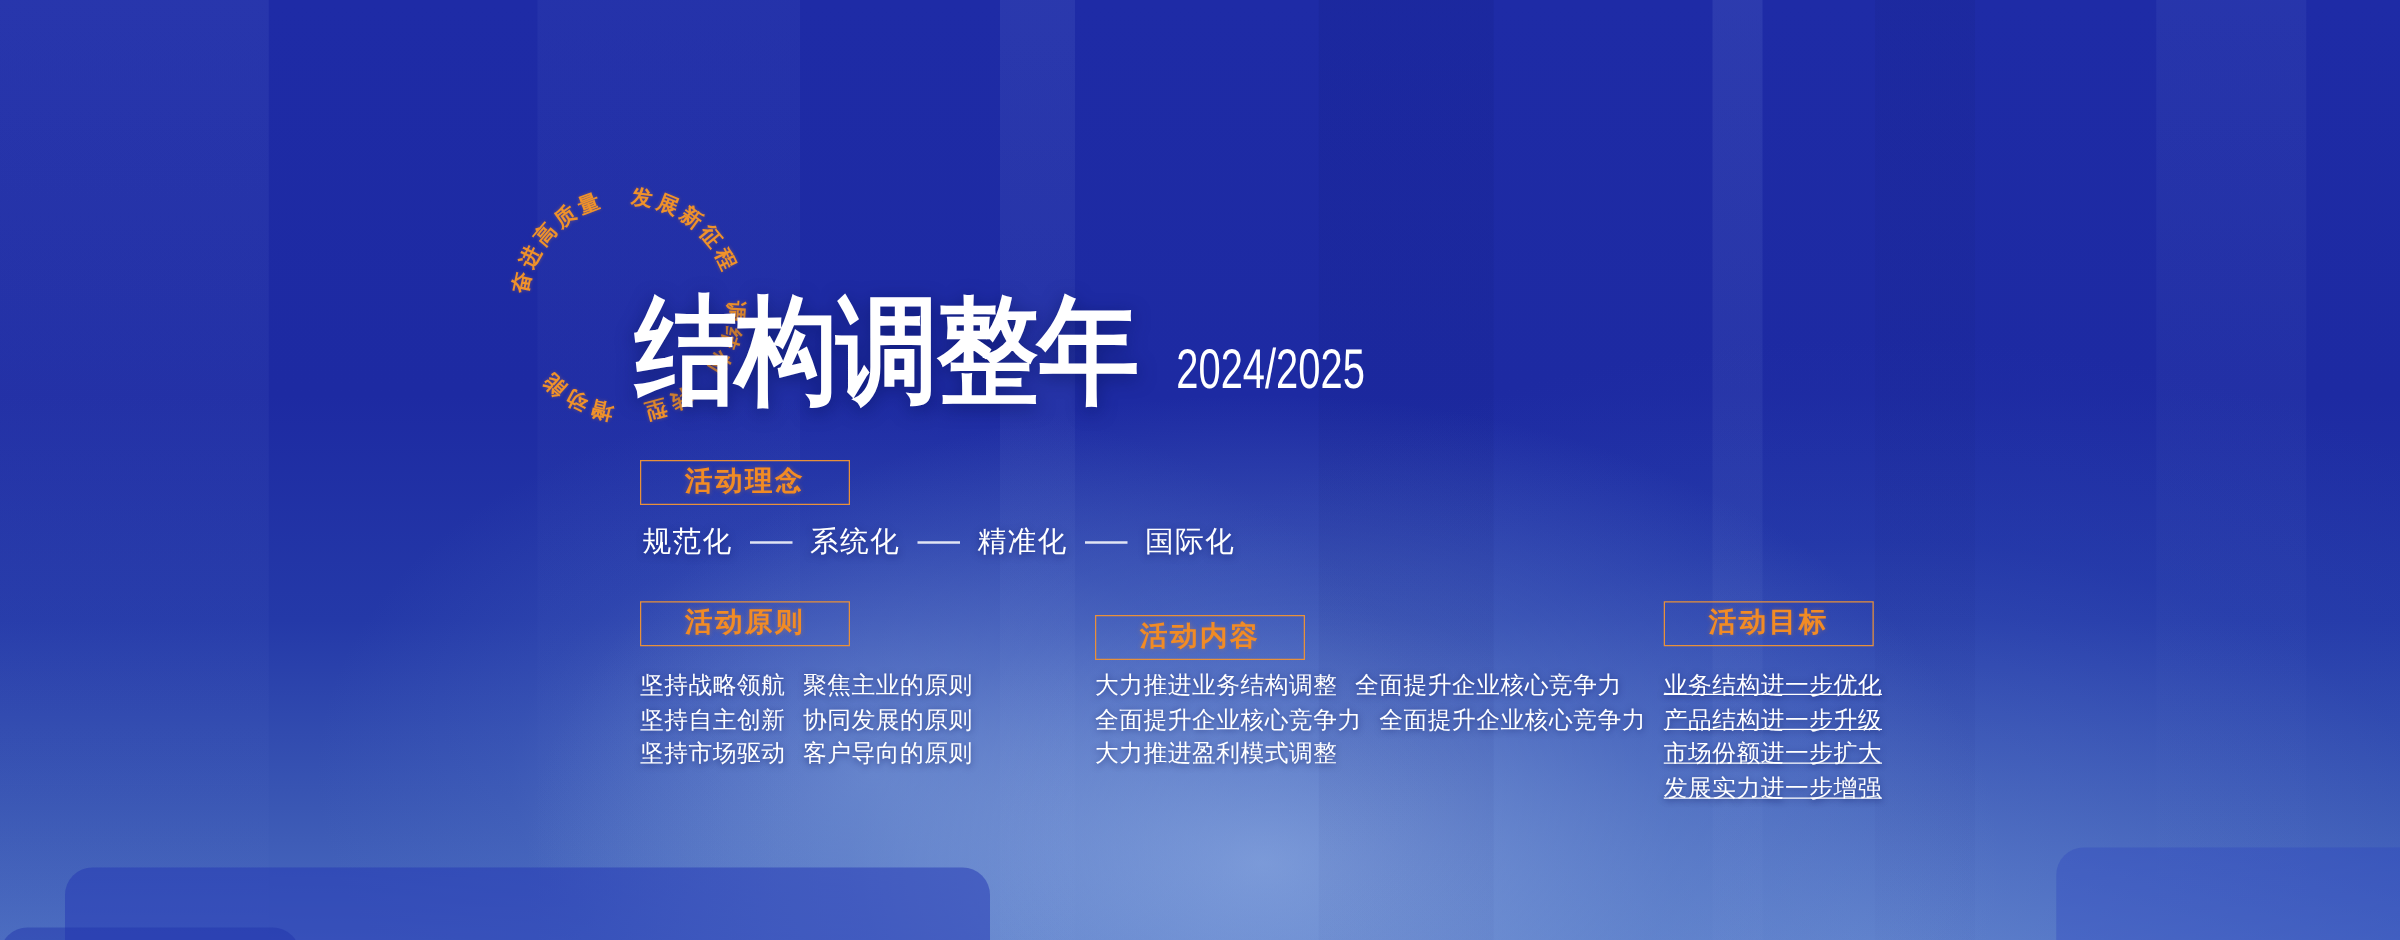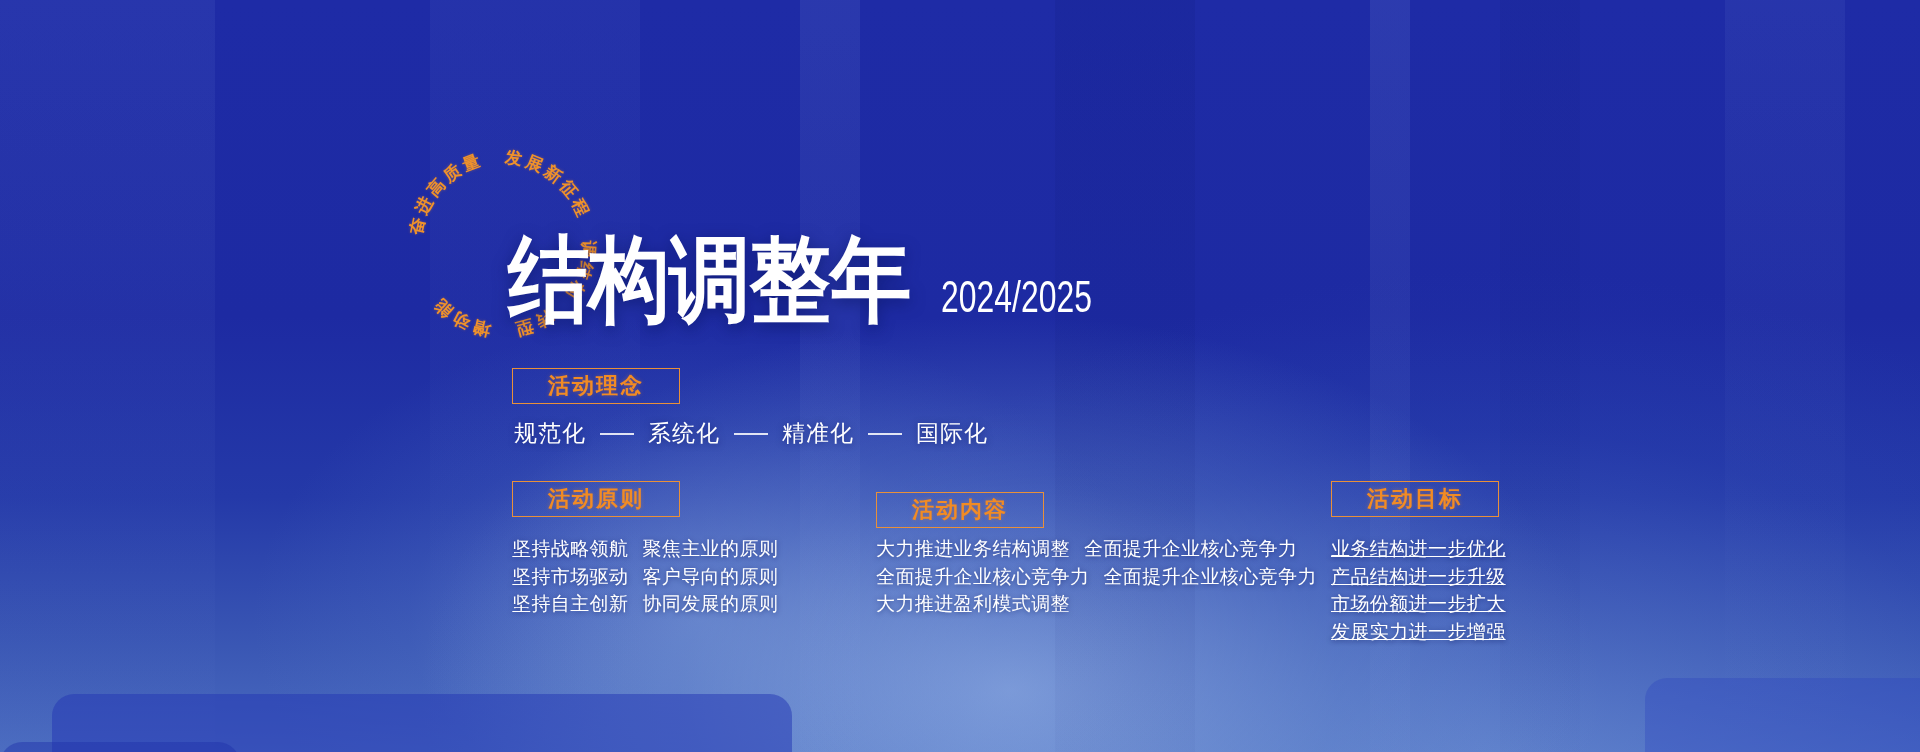--- a/index.html
+++ b/index.html
@@ -247,27 +247,27 @@
   <div class="badge" id="badge-principle">活动原则</div>
   <div class="badge" id="badge-content">活动内容</div>
   <div class="badge" id="badge-goal">活动目标</div>
 
   <div class="col" id="col-principle">
       <div class="row">
         <span class="a">坚持战略领航</span>
         <span class="b">聚焦主业的原则</span>
       </div>
       <div class="row">
+        <span class="a">坚持自主创新</span>
+        <span class="b">协同发展的原则</span>
+      </div>
+      <div class="row">
         <span class="a">坚持市场驱动</span>
         <span class="b">客户导向的原则</span>
       </div>
-      <div class="row">
-        <span class="a">坚持自主创新</span>
-        <span class="b">协同发展的原则</span>
-      </div>
     </div>
   <div class="col" id="col-content">
       <div class="row">
         <span class="a">大力推进业务结构调整</span>
         <span class="b">全面提升企业核心竞争力</span>
       </div>
       <div class="row">
         <span class="a">全面提升企业核心竞争力</span>
         <span class="b">全面提升企业核心竞争力</span>
       </div>

